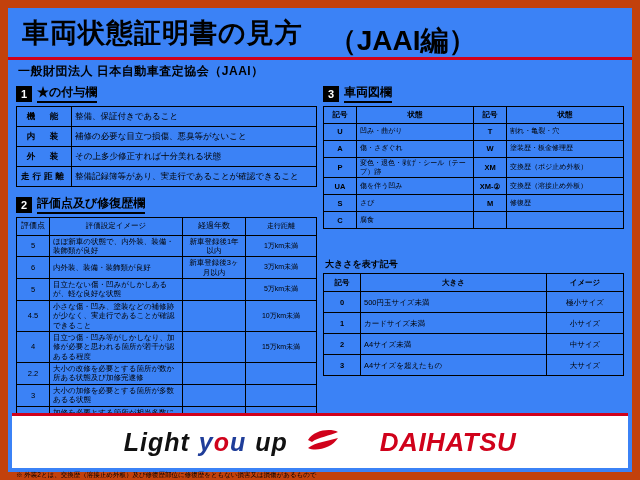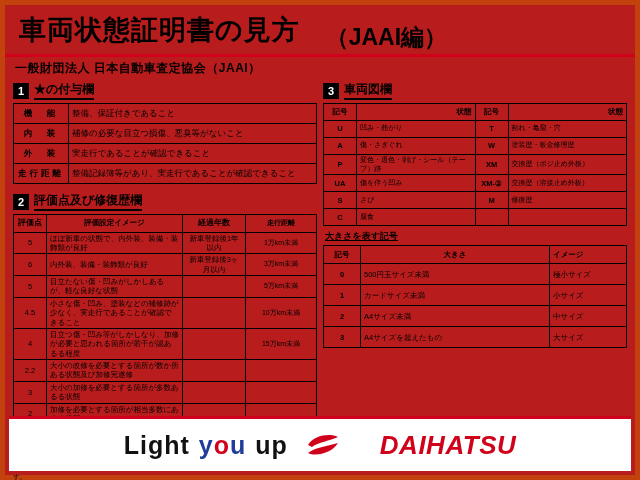--- a/index.html
+++ b/index.html
@@ -5,41 +5,41 @@
   html,body{margin:0;padding:0;}
   body{
     width:640px;height:480px;
     background:#ffffff;
     font-family:"Liberation Sans", sans-serif;
     overflow:hidden;
   }
   #page{
     position:relative;
     width:640px;height:480px;
-    border:5px solid #c2410c;
+    border:8px solid #c2410c;
     box-sizing:border-box;
-    background:#b91c1c;
+    background:#3b82f6;
   }
   
   .header{
     height:52px;
     display:flex;align-items:center;
     padding-left:14px;
     border-bottom:3px solid #d0021b;
     box-sizing:border-box;
   }
   .header-title{
     font-size:27px;
     font-weight:bold;
     letter-spacing:1px;
     color:#000;
     white-space:nowrap;
   }
   .header-sub{
-    font-size:23px;
+    font-size:28px;
     font-weight:bold;
     color:#000;
     margin-left:26px;
     white-space:nowrap;
     margin-top:16px;
   }
   .assoc{
     font-size:12px;
     font-weight:bold;
     padding:3px 16px 2px 10px;
@@ -85,58 +85,59 @@
     padding:1px 3px;
     color:#000;
     vertical-align:middle;
     line-height:1.25;
   }
   .t1 td{height:17px;}
   .t1 .lbl{
     width:48px;text-align:center;font-weight:bold;letter-spacing:3px;
   }
   .t2 th{
-    font-size:8px;text-align:center;font-weight:bold;height:15px;
+    font-size:8px;text-align:center;font-weight:normal;height:15px;
   }
   .t2 td{height:14px;font-size:7.5px;}
   .t2 .c-score{text-align:center;width:26px;}
   .t2 .c-km{text-align:center;width:56px;}
   .t2 .c-mile{text-align:center;width:64px;font-size:7px;}
   .t2 .c-img{font-size:7.5px;}
   .note{
     font-size:6.5px;line-height:1.5;color:#000;margin-top:3px;
   }
-  .t3 th{font-size:7.5px;text-align:right;height:14px;}
+  .t3 th{font-size:7.5px;text-align:center;height:14px;}
   .t3 td{height:14px;font-size:7.5px;}
   .t3 .sym{text-align:center;width:26px;font-weight:bold;}
   .t3 .desc{font-size:7px;}
   .t4 th{font-size:7.5px;text-align:center;height:15px;}
   .t4 td{height:18px;font-size:7.5px;}
   .t4 .sym{text-align:center;width:30px;font-weight:bold;}
-  .t4 .img{text-align:left;width:70px;}
+  .t4 .img{text-align:center;width:70px;}
   
   .footer{
     position:absolute;
     left:4px;right:4px;bottom:4px;
     height:52px;
     border-top:3px solid #d0021b;
     display:flex;align-items:center;justify-content:center;
     background:#fff;
   }
   .slogan{
     font-size:25px;
+    font-style:italic;
     font-weight:bold;
     color:#111;
     letter-spacing:1px;
     display:flex;align-items:center;
   }
   .slogan .blue{color:#1f3d99;}
   .slogan .red{color:#d0021b;}
   .brand{
-    display:flex;align-items:center;margin-left:18px;gap:33px;
+    display:flex;margin-left:18px;gap:33px;
   }
   .brand-mark{
     width:34px;height:26px;margin-right:7px;
     position:relative;
   }
   .brand-name{
     font-size:26px;font-weight:bold;font-style:italic;color:#d0021b;
     letter-spacing:0.5px;
   }
 </style>
@@ -165,21 +166,21 @@
             <tr>
           <td class="lbl">機　能</td>
           <td>整備、保証付きであること</td>
         </tr>
         <tr>
           <td class="lbl">内　装</td>
           <td>補修の必要な目立つ損傷、悪臭等がないこと</td>
         </tr>
         <tr>
           <td class="lbl">外　装</td>
-          <td>実走行であることが確認できること</td>
+          <td>その上多少修正すれば十分美れる状態</td>
         </tr>
         <tr>
           <td class="lbl">走行距離</td>
           <td>整備記録簿等があり、実走行であることが確認できること</td>
         </tr>
       </tbody>
         </table>
 
       <div class="sec-title" style="margin-top:10px;">
         <div class="sec-num">2</div>
@@ -309,21 +310,21 @@
         </tr>
         <tr>
           <td class="sym">C</td>
           <td class="desc">腐食</td>
           <td class="sym"></td>
           <td class="desc"></td>
         </tr>
       </tbody>
         </table>
 
-      <div class="sub-title" style="margin-top:4px;text-decoration:underline;">大きさを表す記号</div>
+      <div class="sub-title" style="margin-top:29px;">大きさを表す記号</div>
 
       <table class="t4">
         <tbody>
             <tr>
           <th class="sym">記号</th>
           <th>大きさ</th>
           <th class="img">イメージ</th>
         </tr>
         <tr>
           <td class="sym">0</td>

